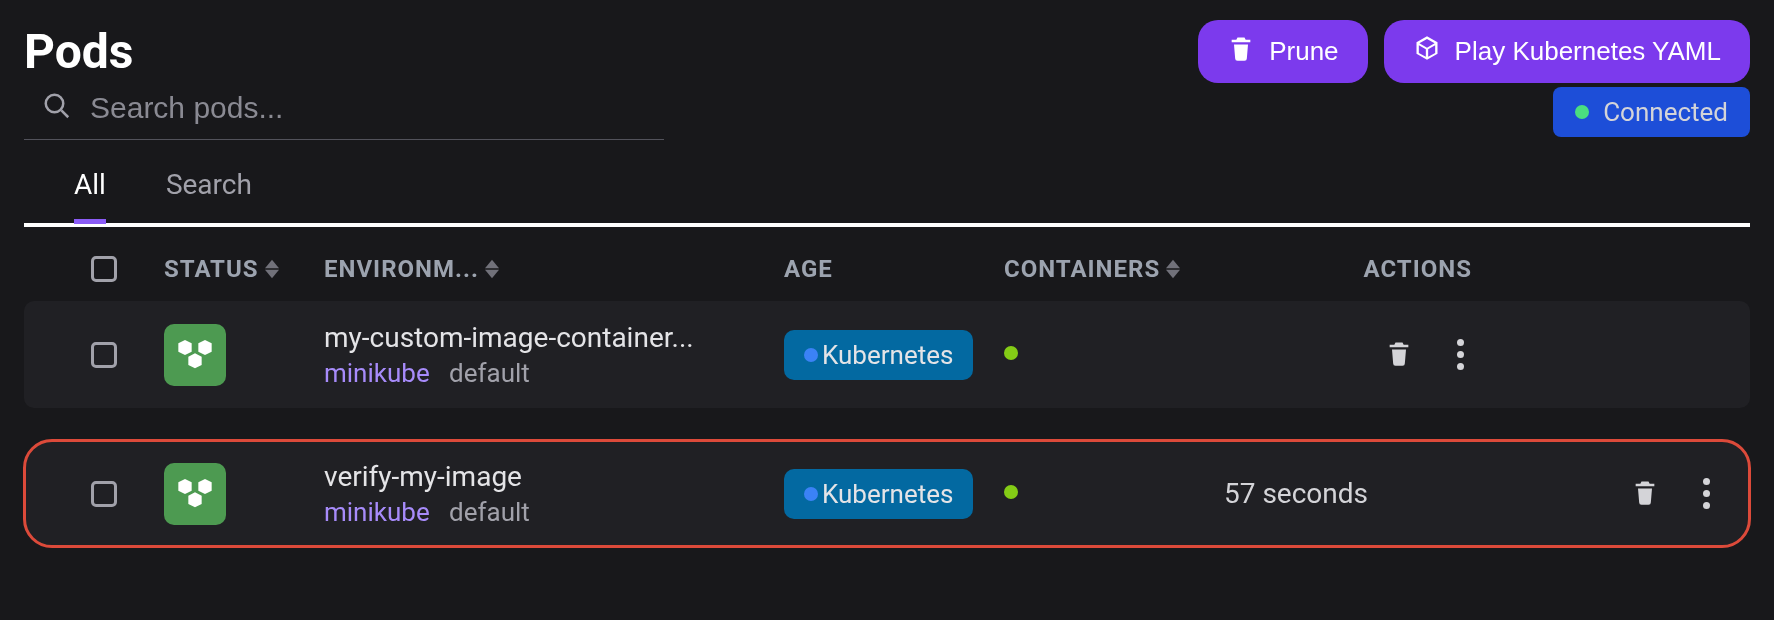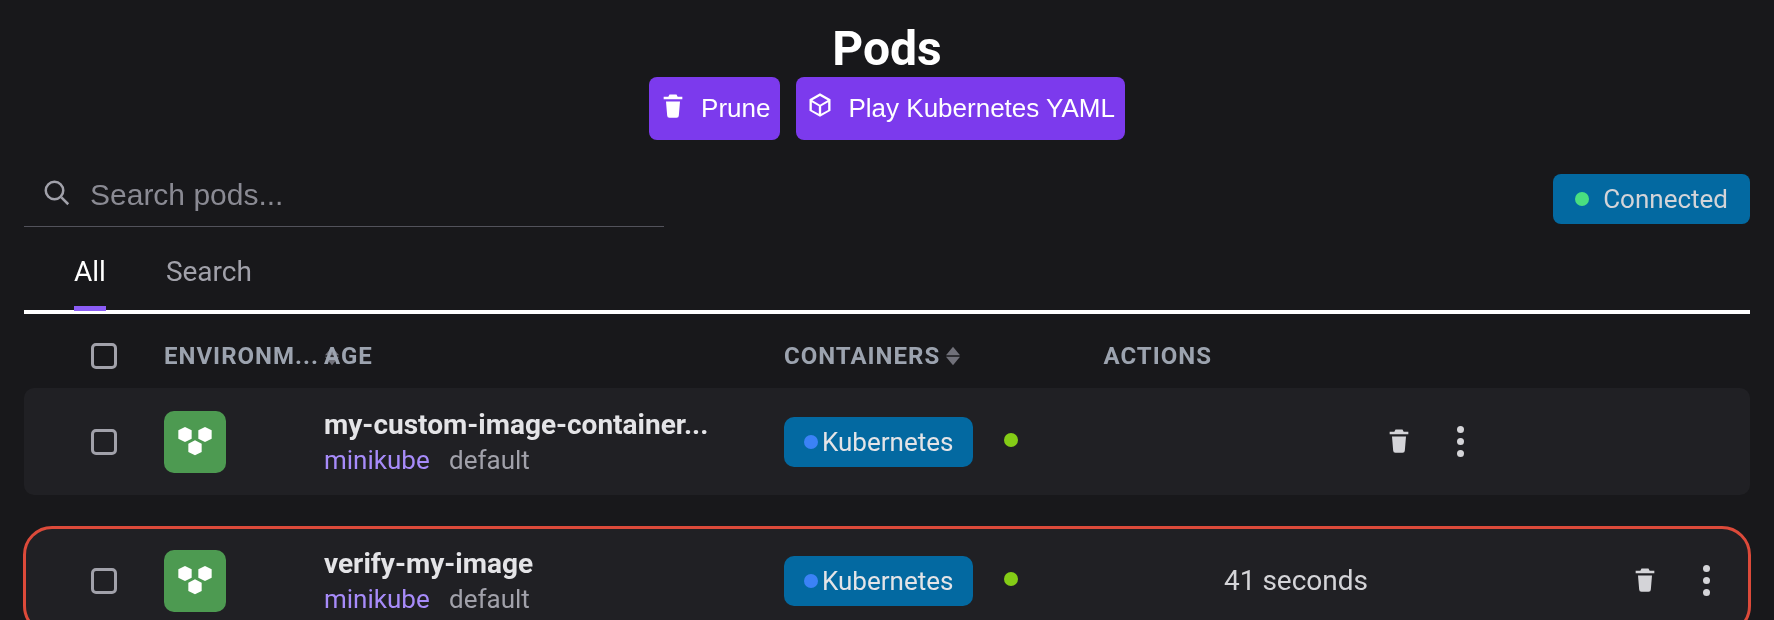--- a/index.html
+++ b/index.html
@@ -11,35 +11,33 @@
     height: 620px;
     overflow: hidden;
   }
 
   .page { padding: 20px 24px; }
 
   .header-row {
     display: flex;
     justify-content: space-between;
     align-items: center;
-    margin-bottom: 30px;
-    flex-direction: column;
   }
   .page-title {
     font-size: 48px;
     font-weight: 700;
     color: #fff;
   }
   .header-actions { display: flex; gap: 16px; }
   .btn-primary {
     background: #7C3AED;
     color: #fff;
     border: none;
-    border-radius: 8px;
-    padding: 14px 10px;
+    border-radius: 20px;
+    padding: 14px 29px;
     font-size: 26px;
     font-weight: 500;
     display: inline-flex;
     align-items: center;
     gap: 14px;
     cursor: pointer;
   }
   .btn-primary svg { width: 28px; height: 28px; fill: #fff; }
 
   .toolbar-row {
@@ -61,21 +59,21 @@
     background: transparent;
     border: none;
     outline: none;
     color: #86efac;
     font-size: 30px;
     width: 100%;
   }
   .search-input::placeholder { color: #8a8a93; }
 
   .status-pill {
-    background: #0369a1;
+    background: #1d4ed8;
     border-radius: 8px;
     padding: 10px 22px;
     display: inline-flex;
     align-items: center;
     gap: 14px;
     font-size: 26px;
     color: #d4d4d8;
   }
   .dot { width: 14px; height: 14px; border-radius: 50%; display: inline-block; }
   .dot-green { background: #4ade80; }
@@ -147,21 +145,20 @@
   .status-icon svg { width: 40px; height: 40px; fill: #fff; }
 
   .name-cell { display: flex; flex-direction: column; gap: 4px; }
   .pod-name {
     font-size: 28px;
     color: #e4e4e7;
     white-space: nowrap;
     overflow: hidden;
     text-overflow: ellipsis;
     max-width: 430px;
-    font-weight: bold;
   }
   .pod-sub { font-size: 26px; color: #a1a1aa; }
   .pod-sub .cluster { color: #a78bfa; }
 
   .env-badge {
     background: #0369a1;
     border-radius: 10px;
     padding: 10px 20px;
     display: inline-flex;
     align-items: center;
@@ -230,20 +227,31 @@
   <div class="tabs">
     <div class="tab active">All</div>
     <div class="tab">Search</div>
   </div>
 
   <div class="table-header">
     <div class="cell-check">
       <span class="checkbox"></span>
     </div>
     <div class="th">
+      <span>STATUS</span>
+      <span class="sort-arrows">
+        <svg viewBox="0 0 10 6">
+            <path d="M5 0 10 6H0z"></path>
+          </svg>
+        <svg viewBox="0 0 10 6">
+            <path d="M5 6 0 0h10z"></path>
+          </svg>
+      </span>
+    </div>
+    <div class="th">
       <span>ENVIRONM...</span>
       <span class="sort-arrows">
         <svg viewBox="0 0 10 6">
             <path d="M5 0 10 6H0z"></path>
           </svg>
         <svg viewBox="0 0 10 6">
             <path d="M5 6 0 0h10z"></path>
           </svg>
       </span>
     </div>
@@ -329,21 +337,21 @@
     </div>
     <div>
       <div class="env-badge">
         <span class="dot dot-blue"></span>
         <span>Kubernetes</span>
       </div>
     </div>
     <div>
       <span class="dot dot-lime"></span>
     </div>
-    <div class="age-cell">41 seconds</div>
+    <div class="age-cell">57 seconds</div>
     <div class="actions-cell">
       <span class="action-icon">
         <svg viewBox="0 0 24 24">
             <path d="M9 3h6l1 2h4v2H4V5h4l1-2zM6 9h12l-1 12a2 2 0 0 1-2 2H9a2 2 0 0 1-2-2L6 9z"></path>
           </svg>
       </span>
       <span class="kebab">
         <span></span>
           <span></span>
           <span></span>

